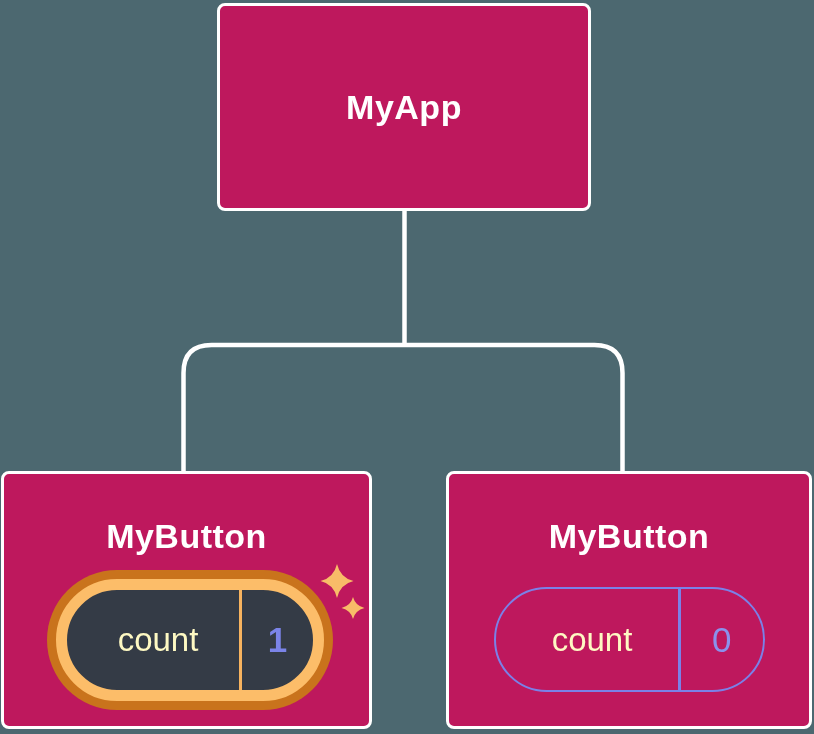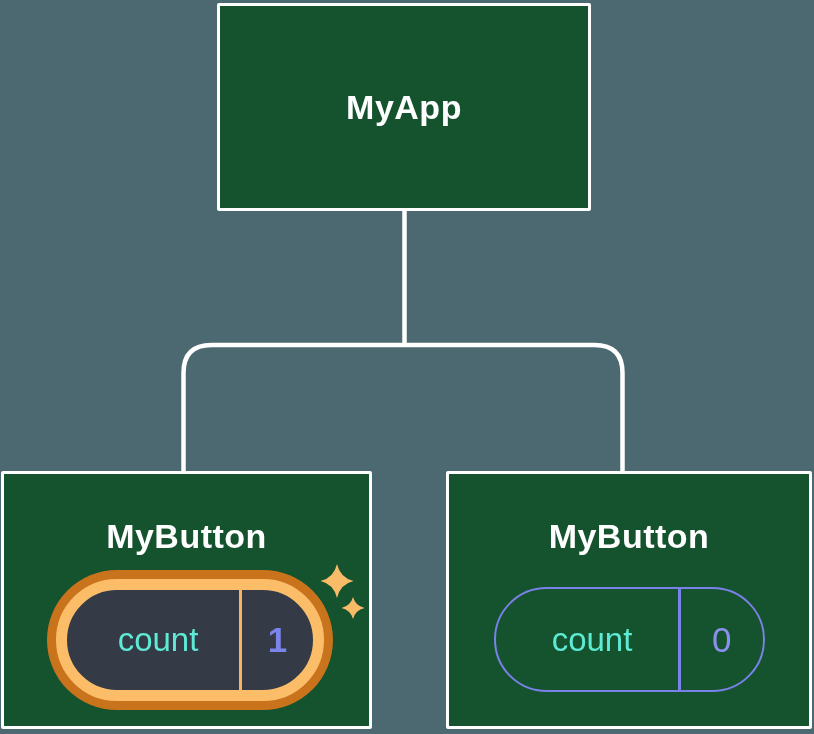--- a/index.html
+++ b/index.html
@@ -17,23 +17,23 @@
   }
   .connector-svg {
     position: absolute;
     left: 0; top: 0;
     width: 814px; height: 734px;
     pointer-events: none;
   }
   .node {
     position: absolute;
     box-sizing: border-box;
-    background: #14532d;
+    background: #be185d;
     border: 3.5px solid #ffffff;
-    border-radius: 2px;
+    border-radius: 8px;
   }
   .node-root {
     left: 217px; top: 3px;
     width: 374px; height: 208px;
     display: flex;
     align-items: center;
     justify-content: center;
   }
   .node-child-left {
     left: 1px; top: 471px;
@@ -76,21 +76,21 @@
     border: 2.5px solid #7a81e8;
     border-radius: 53px;
     background: transparent;
   }
   .pill-cell {
     display: flex;
     align-items: center;
     justify-content: center;
   }
   .pill-name {
-    color: #5eead4;
+    color: #fef9c3;
     font-size: 33px;
     font-weight: 400;
     padding-left: 10px;
   }
   .pill-highlight .pill-name { flex: 0 0 162px; }
   .pill-plain  .pill-name { flex: 0 0 172px; }
   .pill-value { flex: 1; font-size: 35px; }
   .pill-highlight .pill-value {
     color: #7b84e8;
     font-weight: 700;

